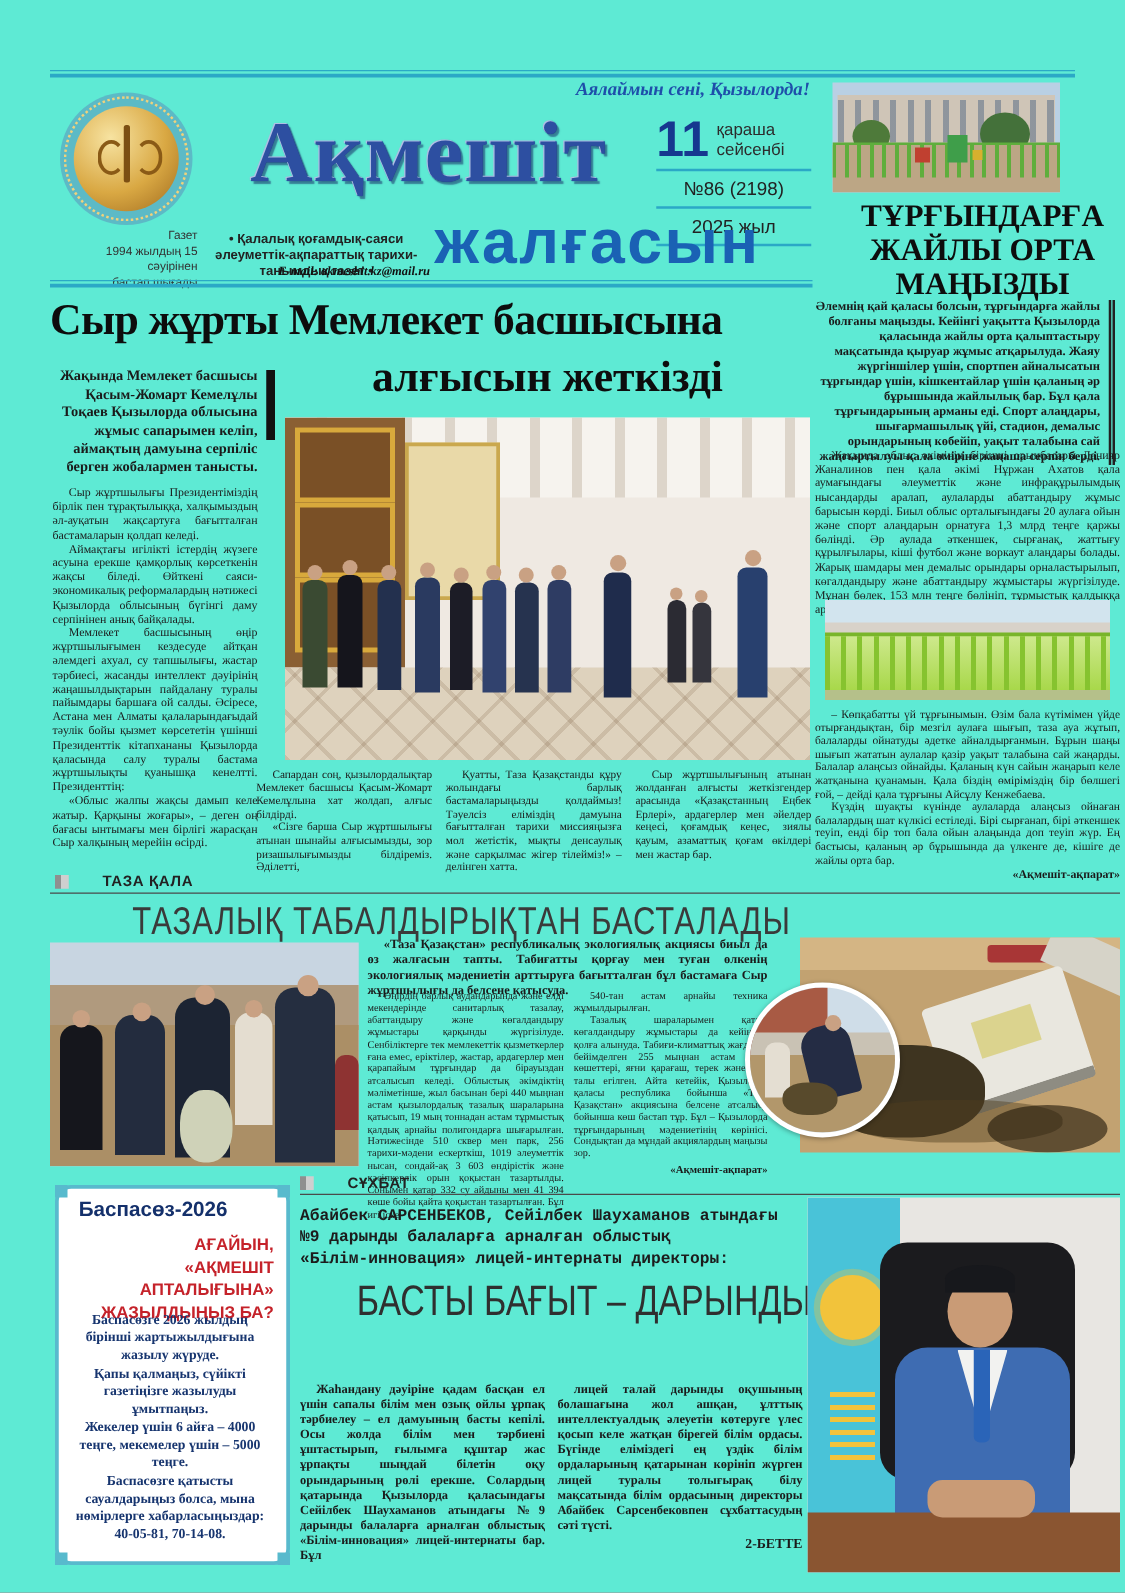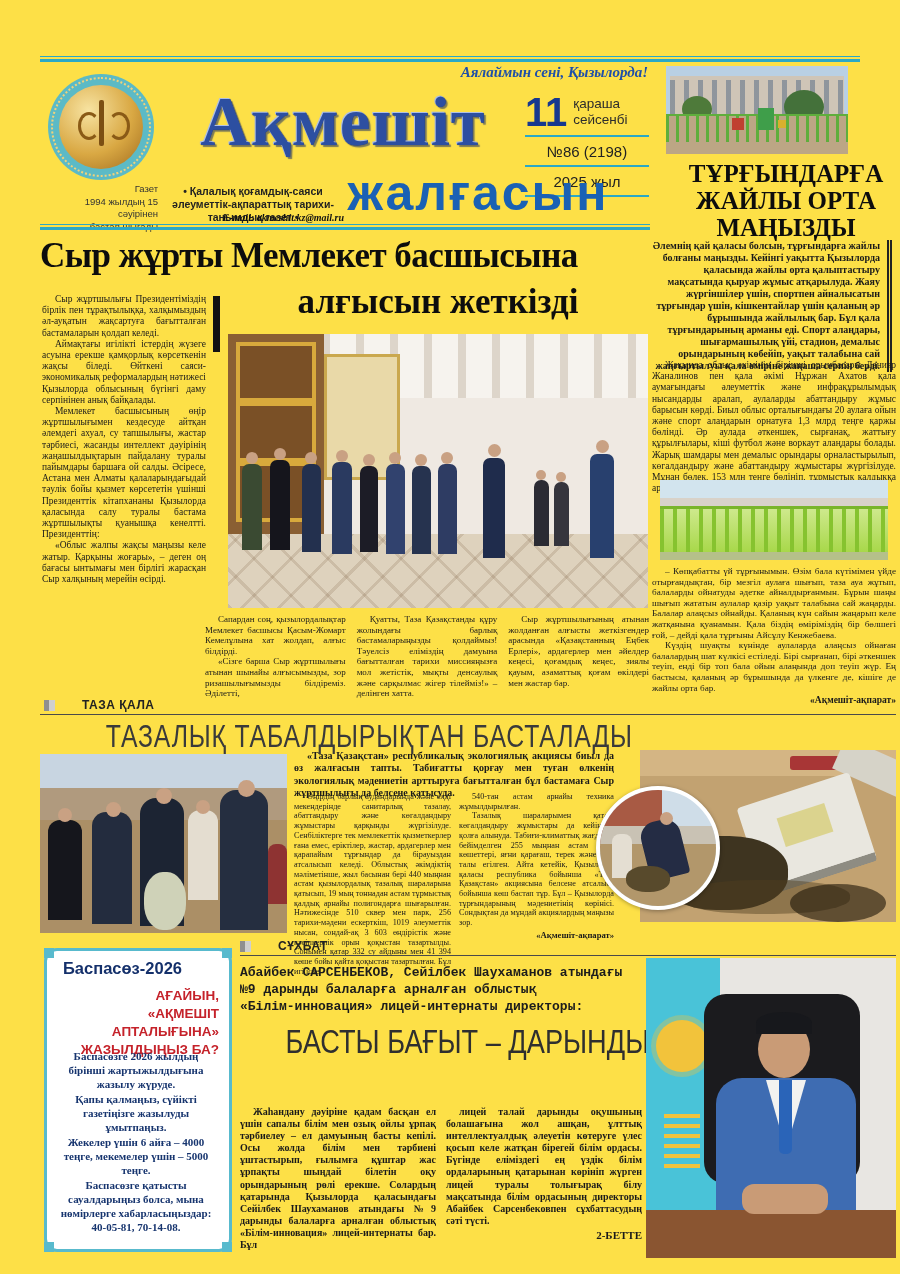--- a/index.html
+++ b/index.html
@@ -1,16 +1,16 @@
 <!DOCTYPE html>
 <html><head>
 <meta charset="utf-8">
 <style>
   html,body{margin:0;padding:0;background:#9a9a9a;}
-  #page{position:relative;width:900px;height:1274px;background:#fde047;margin:0 auto;overflow:hidden;
+  #page{position:relative;width:900px;height:1274px;background:#5eead4;margin:0 auto;overflow:hidden;
         font-family:"Liberation Serif",serif;color:#1a1a1a;}
   .abs{position:absolute;}
   .jt{text-align:justify;}
   .jt p{margin:0;text-indent:13px;}
   .teal-rule{border-top:1.5px solid #2ba8c6;border-bottom:3px solid #2ba8c6;height:2px;}
   .thin-rule{border-top:1px solid #4a4a4a;height:0;}
   .kicker-sq{width:11px;height:11px;background:linear-gradient(90deg,#8f8f8f 0 45%,#cfcfcf 45%);}
   .kicker-label{font-family:"Liberation Sans",sans-serif;font-weight:bold;font-size:12px;color:#222;letter-spacing:.5px;margin-left:18px;}
   .cond{font-family:"Liberation Sans",sans-serif;font-weight:400;color:#3a3a3a;text-align:center;}
   .cond .sx{display:inline-block;transform:scaleX(.8);white-space:nowrap;}
@@ -137,25 +137,26 @@
 бастап шығады</div>
   <div class="abs" id="descriptor">• Қалалық қоғамдық-саяси әлеуметтік-ақпараттық тарихи-танымдық газет •</div>
   <div class="abs" id="email">E-mail: akmeshit.kz@mail.ru</div>
   <div class="abs teal-rule" id="header-rule"></div>
 
   <div class="abs" id="lead-h1a">Сыр жұрты Мемлекет басшысына</div>
   <div class="abs" id="lead-h1b">алғысын жеткізді</div>
   <div class="abs" id="lead-bar"></div>
 
   <div class="abs" id="lead-left">
+    <div id="lead-intro">Жақында Мемлекет басшысы Қасым-Жомарт Кемелұлы Тоқаев Қызылорда облысына жұмыс сапарымен келіп, аймақтың дамуына серпіліс берген жобалармен танысты.</div>
     <div class="jt">
       <p>Сыр жұртшылығы Президентіміздің бірлік пен тұрақтылыққа, халқымыздың әл-ауқатын жақсартуға бағытталған бастамаларын қолдап келеді.</p>
       <p>Аймақтағы игілікті істердің жүзеге асуына ерекше қамқорлық көрсеткенін жақсы біледі. Өйткені саяси-экономикалық реформалардың нәтижесі Қызылорда облысының бүгінгі даму серпінінен анық байқалады.</p>
       <p>Мемлекет басшысының өңір жұртшылығымен кездесуде айтқан әлемдегі ахуал, су тапшылығы, жастар тәрбиесі, жасанды интеллект дәуірінің жаңашылдықтарын пайдалану туралы пайымдары баршаға ой салды. Әсіресе, Астана мен Алматы қалаларындағыдай тәулік бойы қызмет көрсететін үшінші Президенттік кітапхананы Қызылорда қаласында салу туралы бастама жұртшылықты қуанышқа кенелтті. Президенттің:</p>
-      <p>«Облыс жалпы жақсы маңызы келе жатыр. Қарқыны жоғары», – деген оң бағасы ынтымағы мен бірлігі жарасқан Сыр халқының мерейін өсірді.</p>
+      <p>«Облыс жалпы жақсы дамып келе жатыр. Қарқыны жоғары», – деген оң бағасы ынтымағы мен бірлігі жарасқан Сыр халқының мерейін өсірді.</p>
     </div>
   </div>
 
   <div class="photo" id="photo-hall" style="background:#efe9e2;">
     <div class="abs" style="left:0;top:0;width:100%;height:64px;background:repeating-linear-gradient(90deg,#f6f3ee 0 26px,#ddd5ca 26px 34px);"></div>
     <div class="abs" style="left:0;top:0;width:96px;height:200px;background:#8a5f33;"></div>
     <div class="abs" style="left:8px;top:8px;width:72px;height:52px;background:#7a5026;border:4px solid #d8a93c;"></div>
     <div class="abs" style="left:8px;top:68px;width:72px;height:52px;background:#7a5026;border:4px solid #d8a93c;"></div>
     <div class="abs" style="left:8px;top:128px;width:72px;height:52px;background:#7a5026;border:4px solid #d8a93c;"></div>
     <div class="abs" style="left:96px;top:20px;width:70px;height:120px;background:#e9d9a8;border:3px solid #caa84e;"></div>

